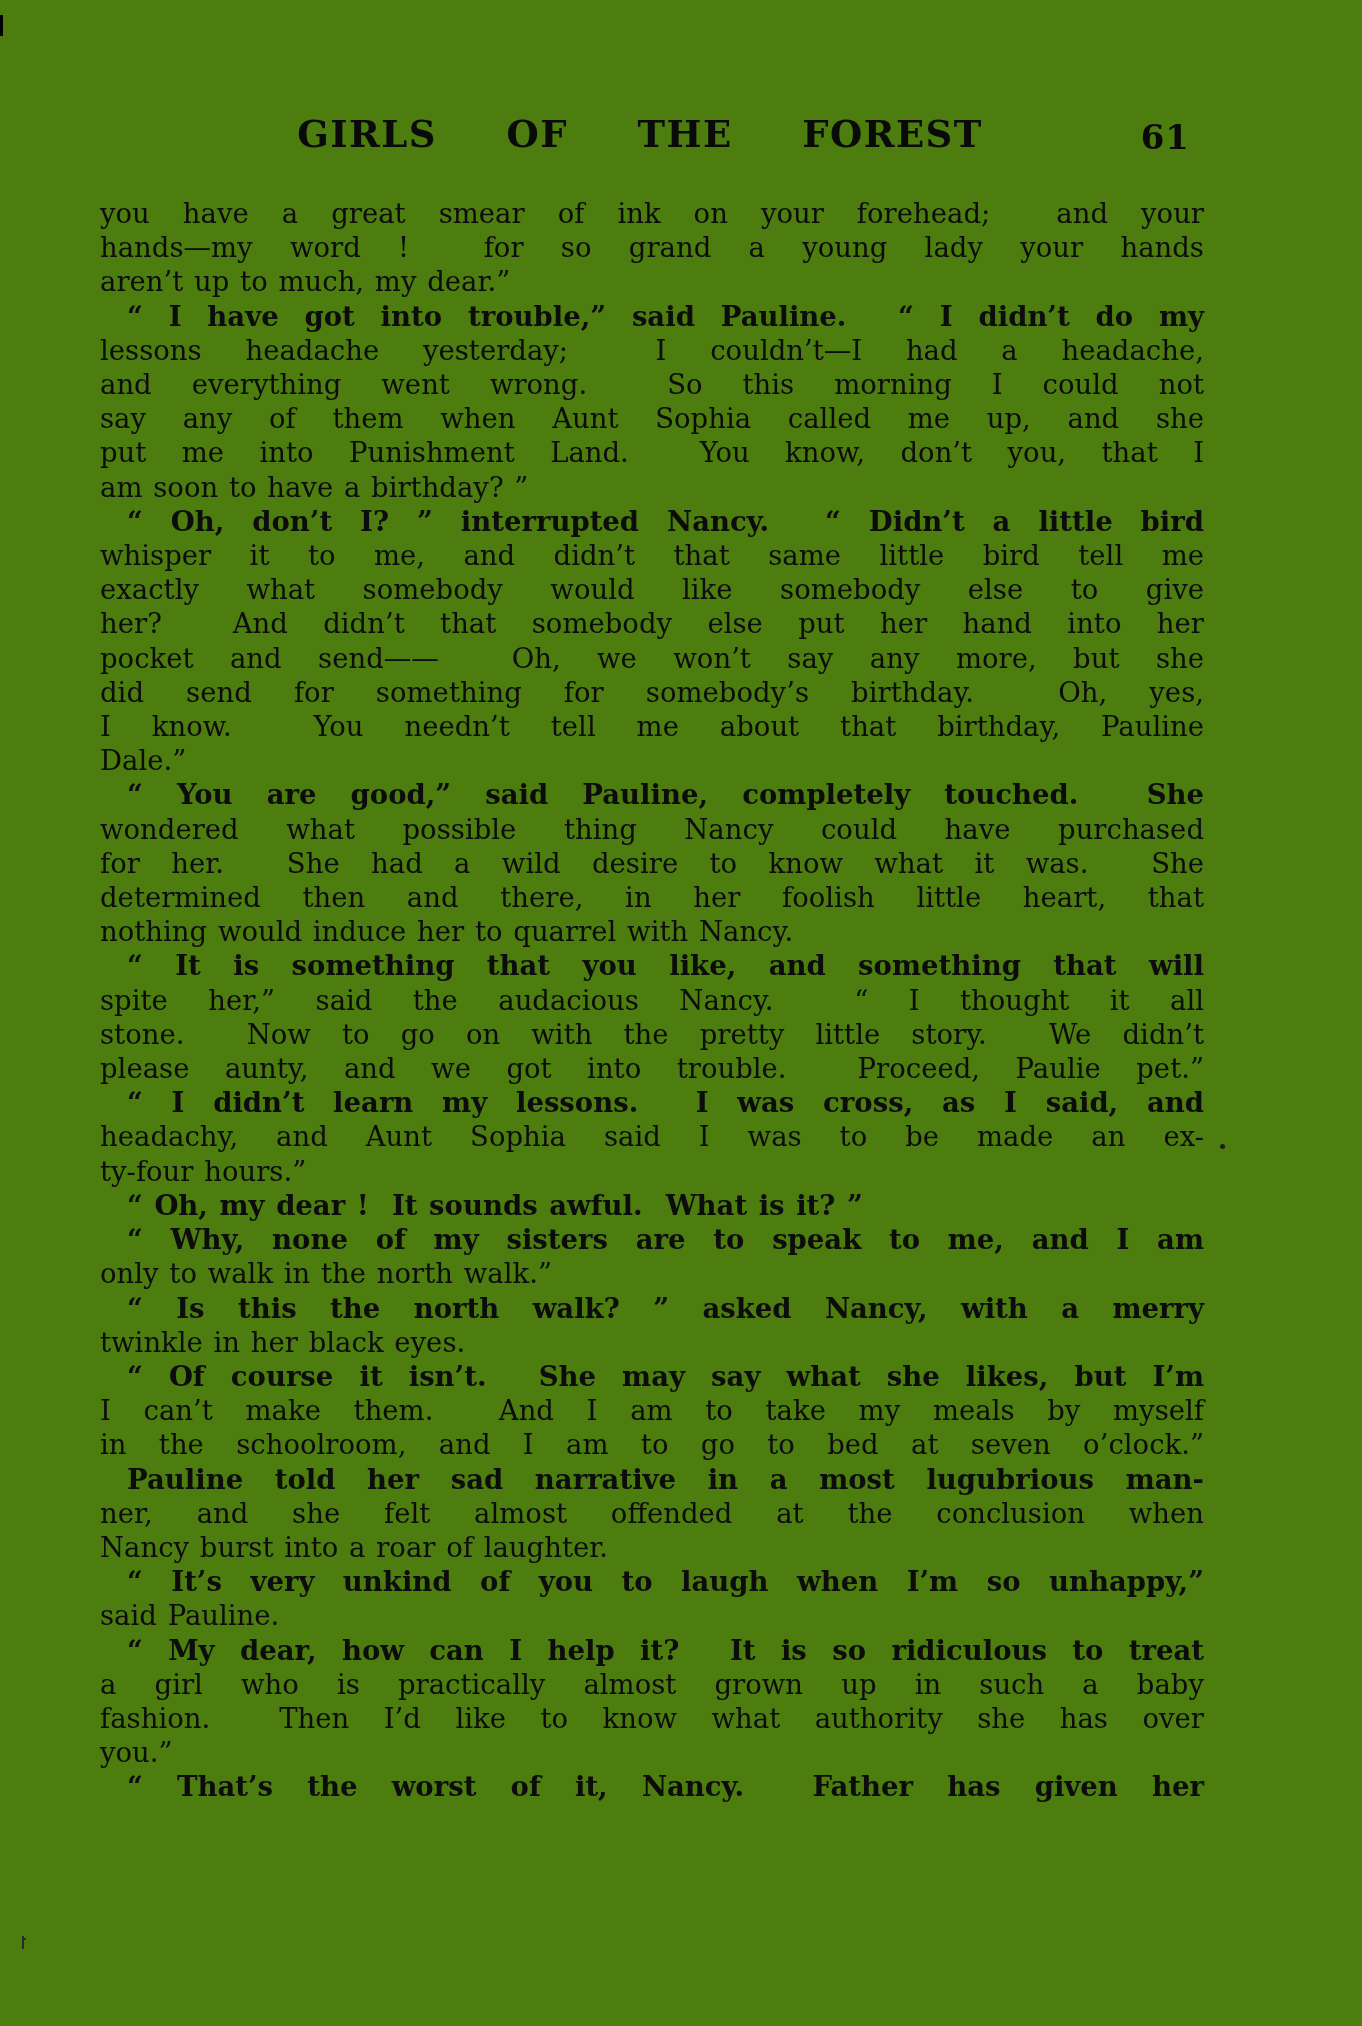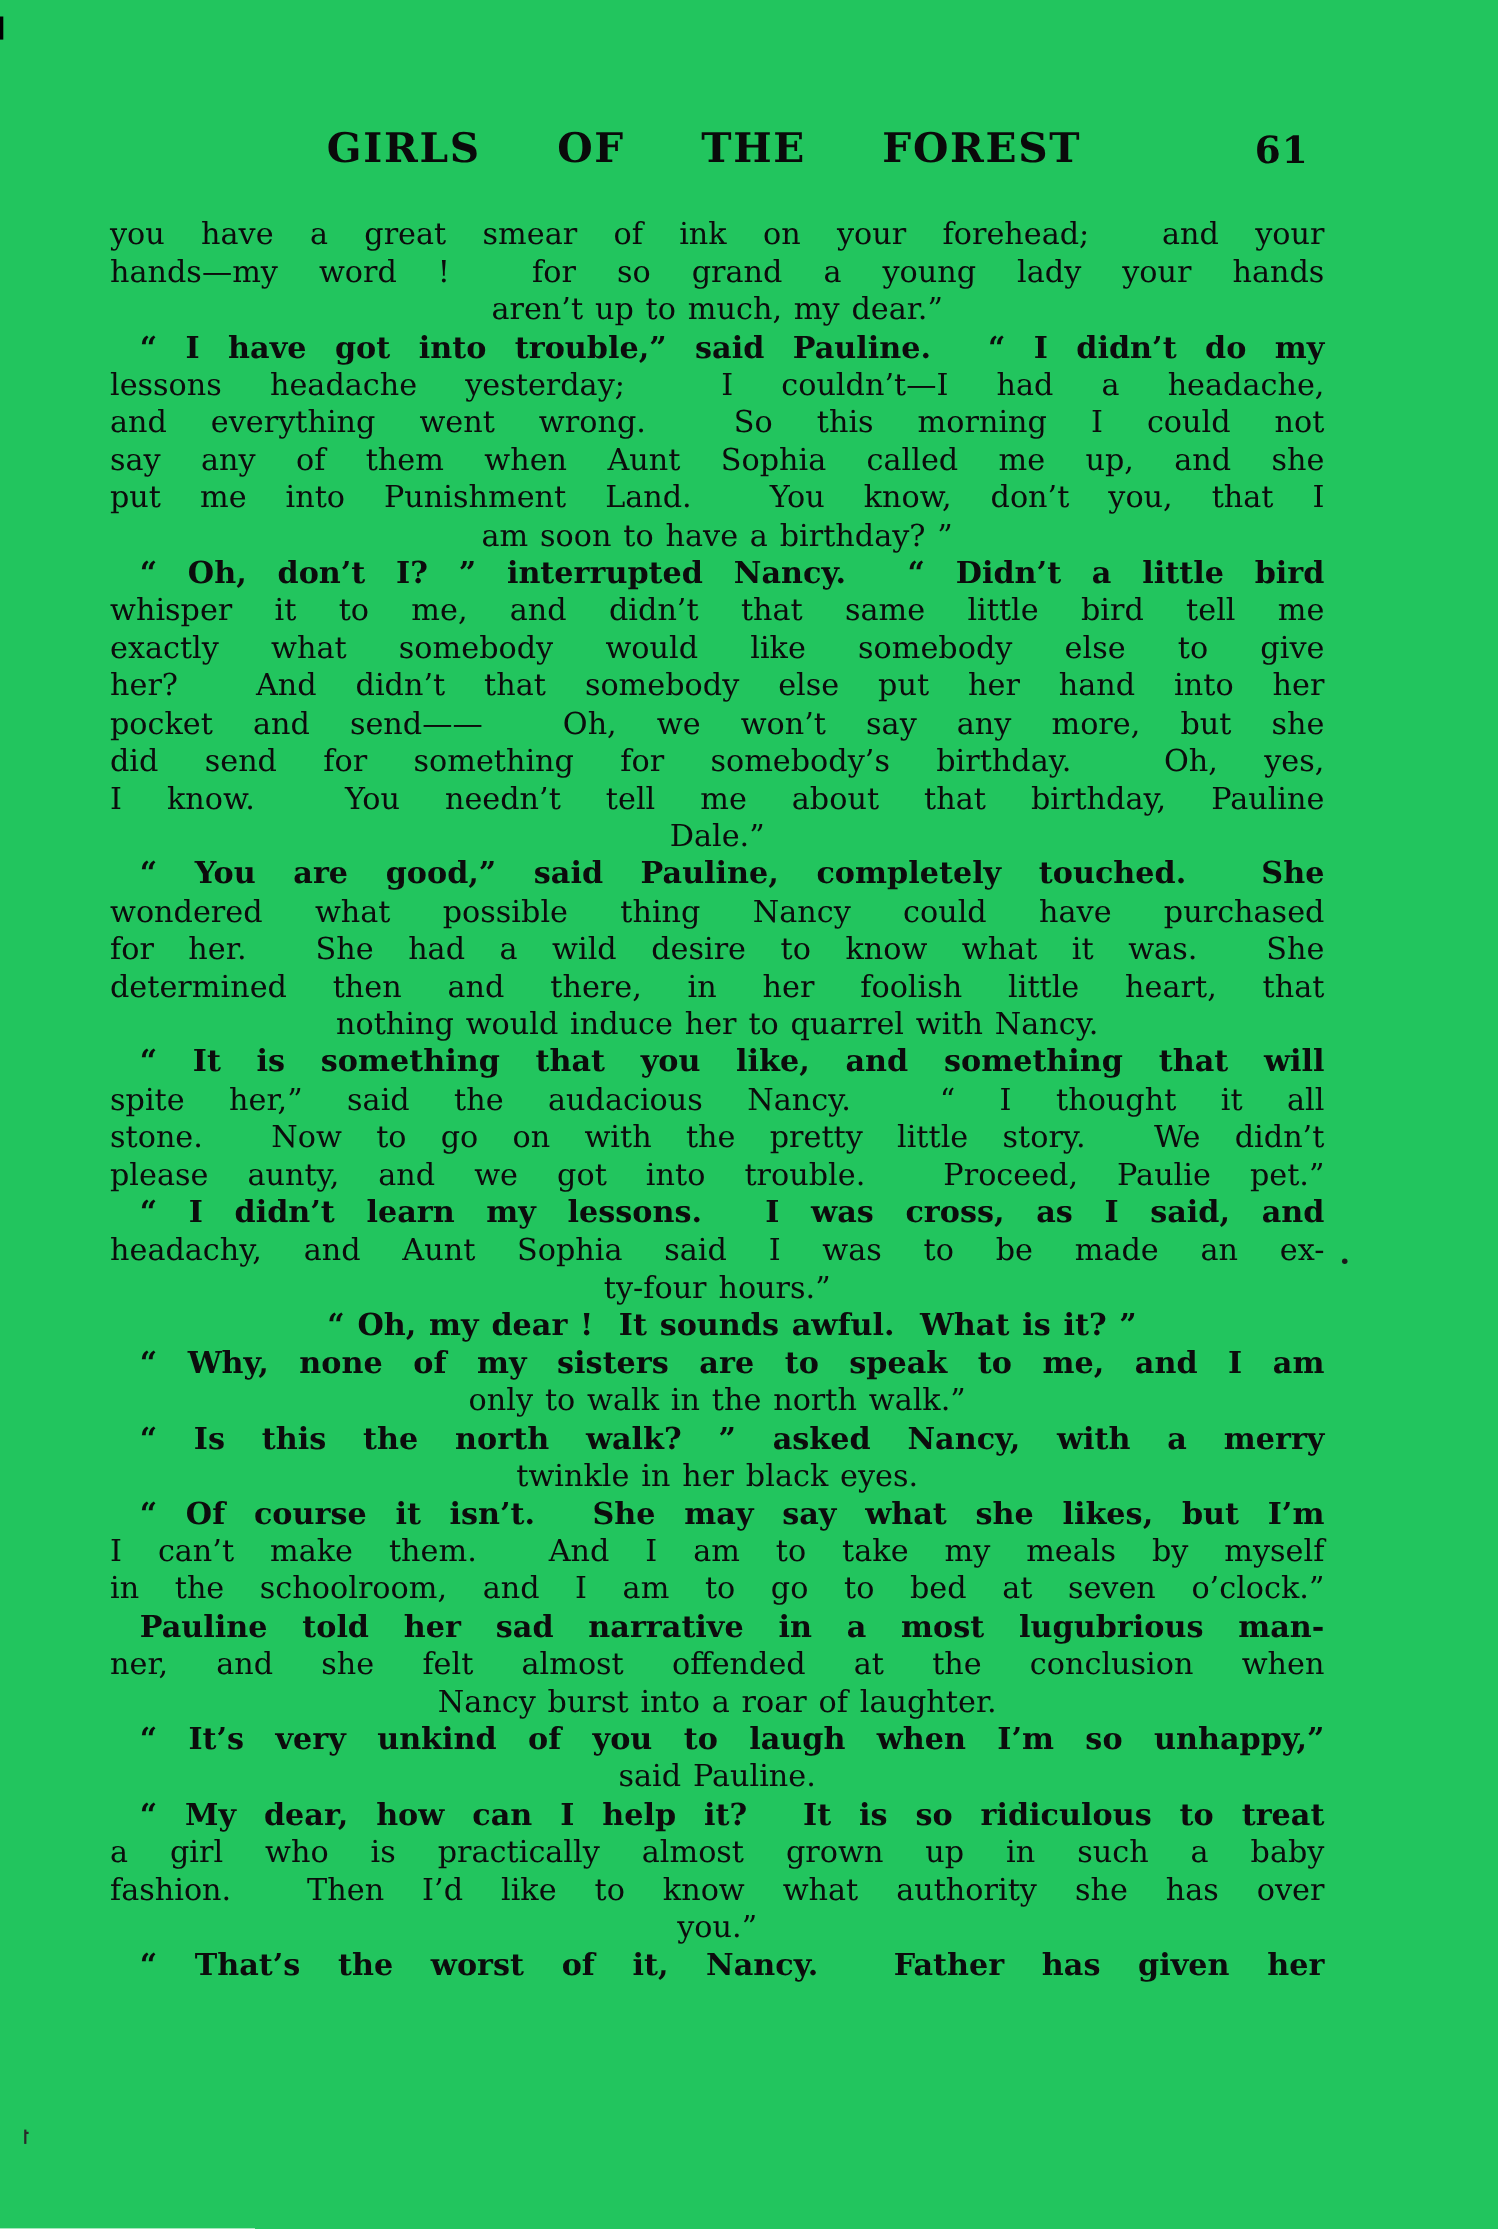--- a/index.html
+++ b/index.html
@@ -4,21 +4,21 @@
 <style>
   html, body {
     margin: 0;
     padding: 0;
     background: #ffffff;
   }
   .page {
     position: relative;
     width: 1362px;
     height: 2026px;
-    background: #22c55e;
+    background: #4d7c0f;
     color: #0d0d0d;
     font-family: "DejaVu Serif", "Liberation Serif", serif;
     overflow: hidden;
   }
   
   .header {
     position: absolute;
     left: 88px;
     top: 112px;
     width: 1104px;
@@ -53,21 +53,21 @@
     top: 196px;
     width: 1104px;
     font-size: 27.5px;
     line-height: 34.2px;
     word-spacing: 2px;
     color: #0c0c0c;
     margin-left: 12px;
   }
   .line {
     white-space: pre-wrap;
-    text-align: center;
+    text-align: left;
   }
   .line.j {
     text-align: justify;
     text-align-last: justify;
   }
   .line.ind {
     padding-left: 27px;
     font-weight: bold;
   }
   

